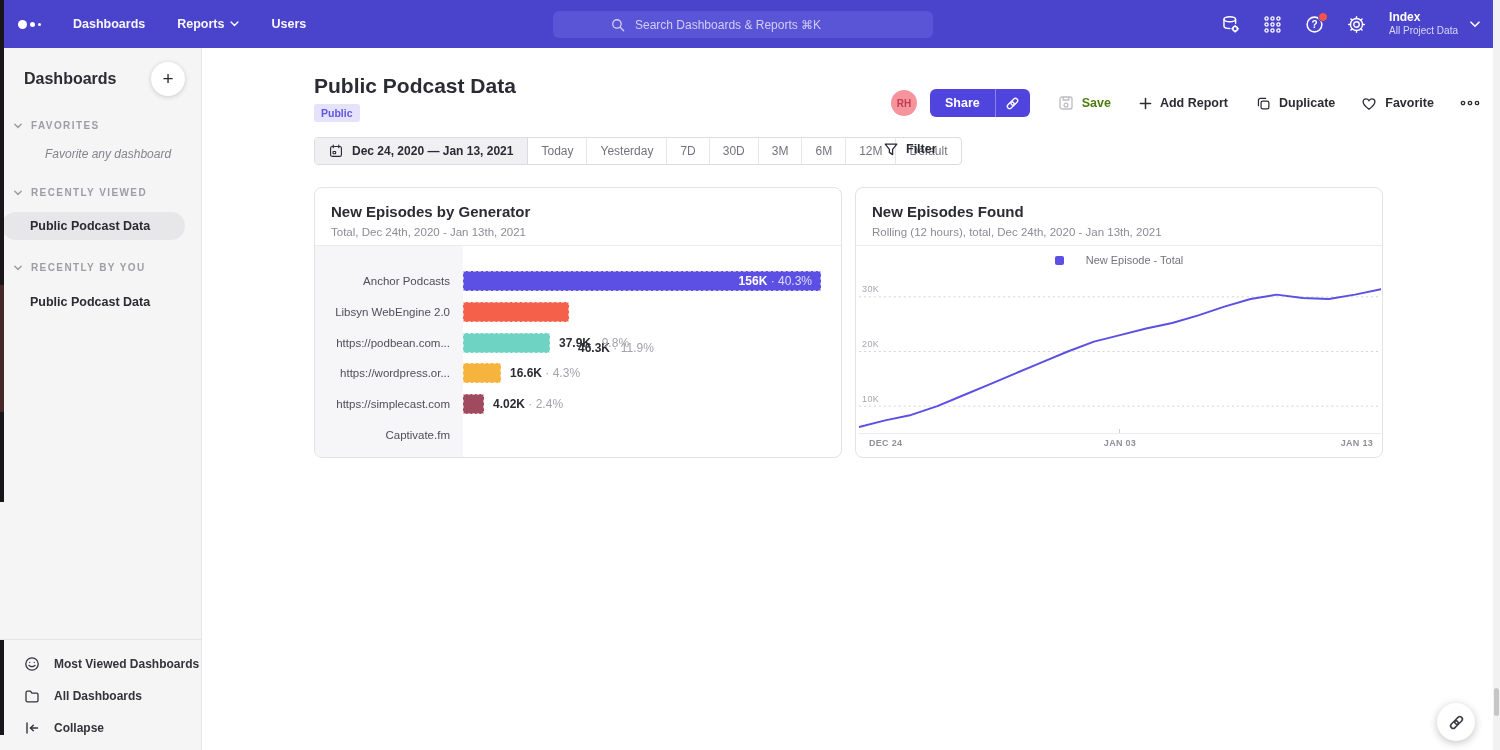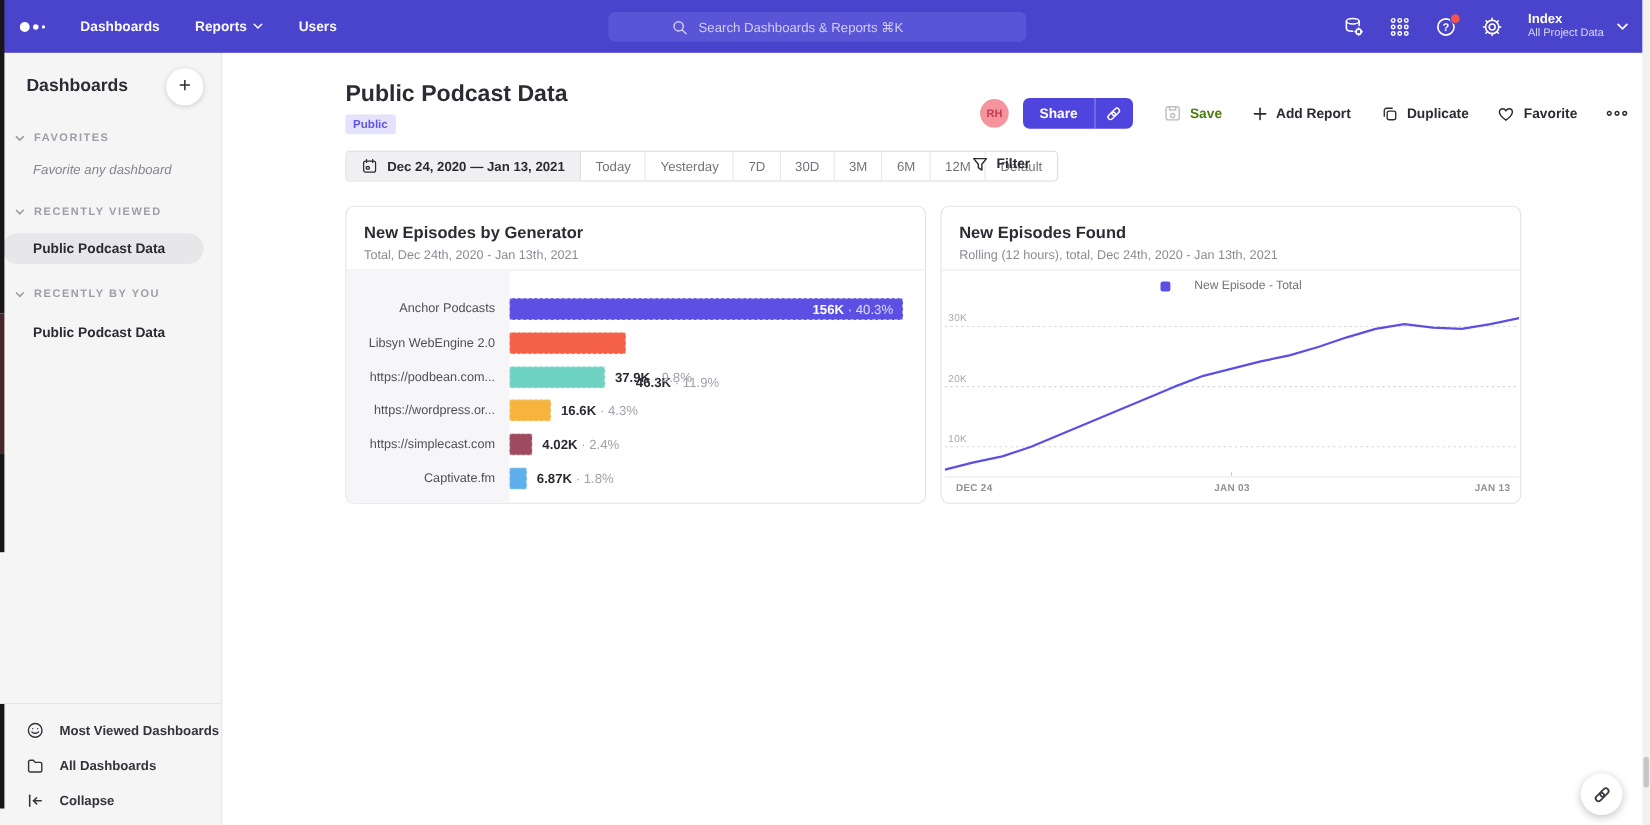--- a/index.html
+++ b/index.html
@@ -25,21 +25,21 @@
   .project-scope{font-size:10px;color:rgba(255,255,255,.78);line-height:1.25;}
 
   
   .sidebar{position:absolute;left:0;top:48px;width:202px;bottom:0;background:#f5f5f6;border-right:1px solid #e6e6e9;box-sizing:border-box;z-index:4;}
   .sb-title-row{display:flex;align-items:center;justify-content:space-between;padding:14px 16px 0 24px;}
   .sb-title{font-size:16px;font-weight:bold;color:#2b2b33;}
   .plus-btn{width:34px;height:34px;border-radius:50%;background:#fff;box-shadow:0 1px 5px rgba(0,0,0,.18);
     display:flex;align-items:center;justify-content:center;font-size:19px;font-weight:400;color:#2b2b33;cursor:pointer;}
   .sb-section-h{display:flex;align-items:center;gap:9px;padding-left:14px;font-size:10px;font-weight:bold;
     letter-spacing:1.4px;color:#9d9da5;cursor:pointer;}
-  .sb-hint{padding-left:30px;margin-top:16px;font-style:italic;font-size:12px;color:#84848d;}
+  .sb-hint{padding-left:45px;margin-top:16px;font-style:italic;font-size:12px;color:#84848d;}
   .sb-item{font-size:12.5px;font-weight:bold;color:#2b2b33;cursor:pointer;}
   .sb-item.selected{margin:14px 16px 0 2px;background:#e7e7ea;border-radius:15px;padding:7px 0 7px 28px;}
   .sb-item.plain{padding-left:30px;margin-top:22px;}
   .sb-foot{position:absolute;left:0;right:0;bottom:0;border-top:1px solid #e4e4e7;padding:8px 0 6px;background:#f5f5f6;}
   .sb-foot-item{display:flex;align-items:center;gap:14px;padding:8px 0 8px 24px;font-size:12px;font-weight:bold;color:#33333b;cursor:pointer;}
   .sb-foot-item .ic{display:flex;color:#33333b;}
 
   
   .page-title{position:absolute;left:314px;top:74px;font-size:21px;font-weight:bold;color:#2b2b33;}
   .pub-badge{position:absolute;left:314px;top:104px;background:#e5e2fb;color:#5f55e0;font-size:10.5px;font-weight:bold;
@@ -391,24 +391,20 @@
       </div>
       <div class="bar-row">
         <div class="bar-cat">https://simplecast.com</div>
         <div class="bar-wrap">
           <div class="bar" style="width: 21px; background: rgb(160, 74, 95);"></div>
           <div class="bar-val" style="left: 30px;"><b>4.02K</b><span class="pct"> · 2.4%</span></div>
         </div>
       </div>
       <div class="bar-row">
         <div class="bar-cat">Captivate.fm</div>
-        <div class="bar-wrap">
-          <div class="bar" style="width: 16px; background: rgb(95, 176, 234);"></div>
-          <div class="bar-val" style="left: 25px;"><b>6.87K</b><span class="pct"> · 1.8%</span></div>
-        </div>
       </div>
     </div>
 </div>
 
 <div class="card" style="left:855px;">
   <div class="card-title">New Episodes Found</div>
   <div class="card-sub">Rolling (12 hours), total, Dec 24th, 2020 - Jan 13th, 2021</div>
   <div class="card-divider"></div>
   <div class="legend">
     <span class="legend-sq" style="background: rgb(91, 79, 228);"></span>

